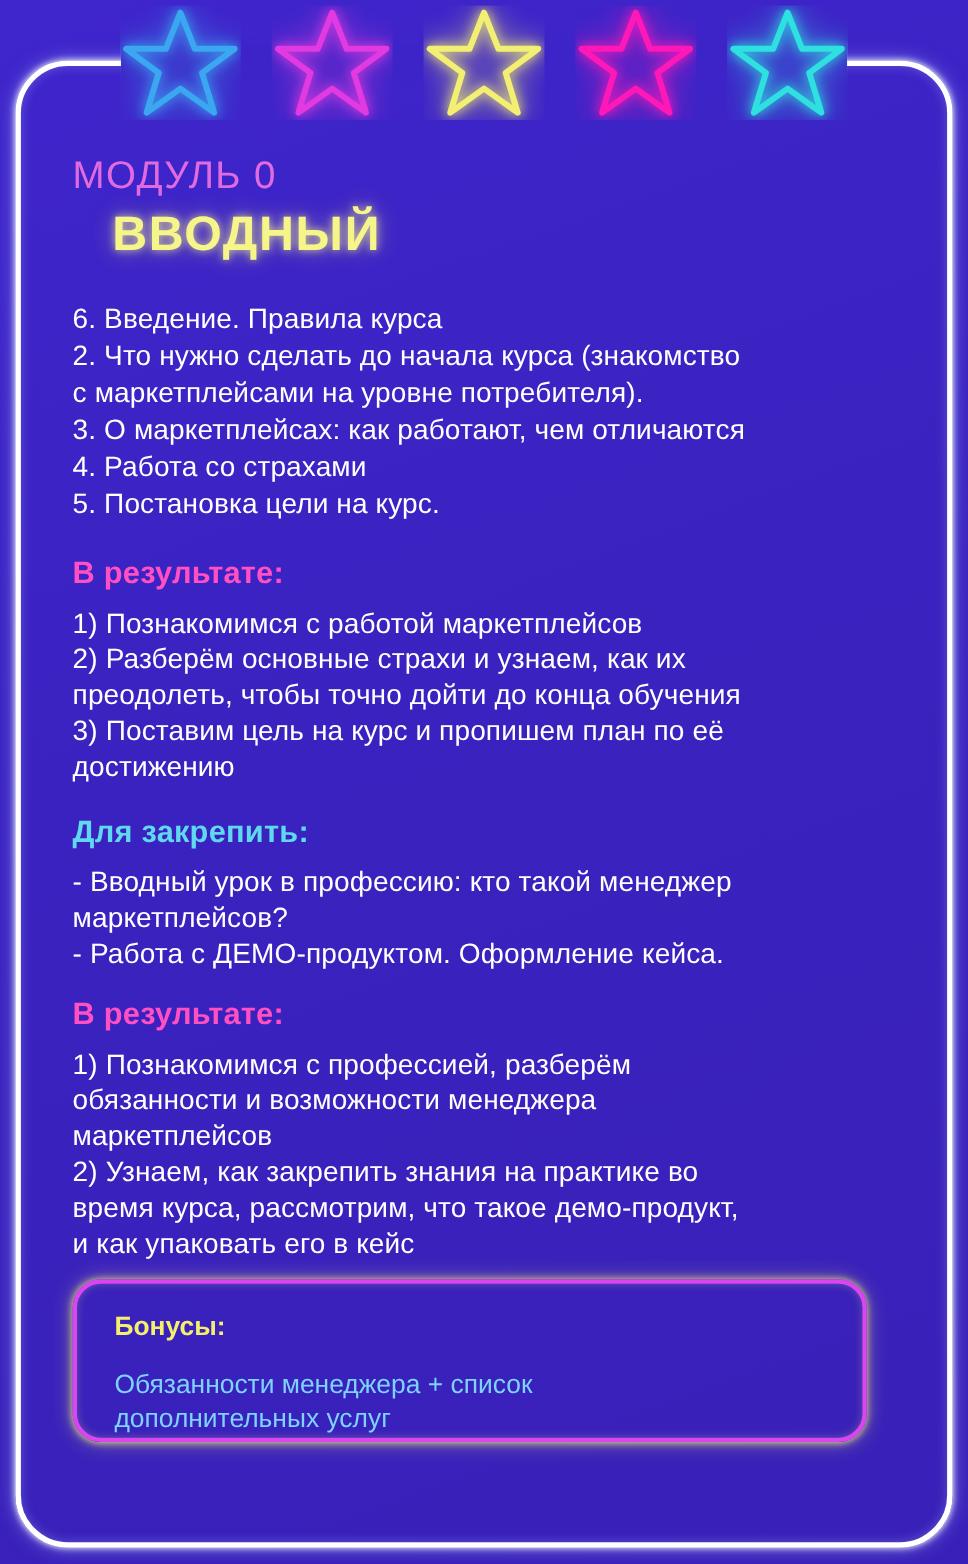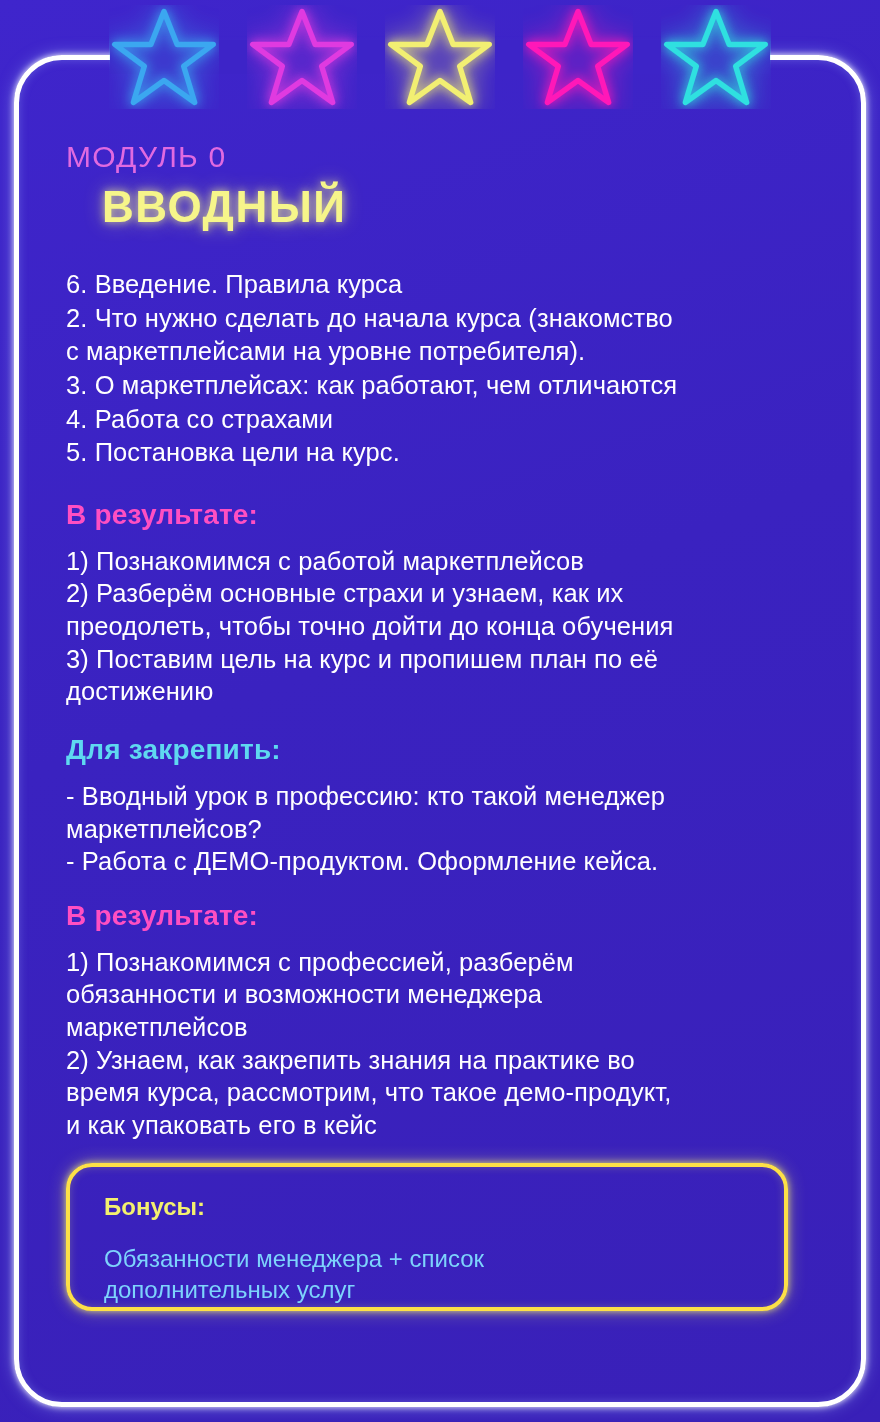--- a/index.html
+++ b/index.html
@@ -71,21 +71,21 @@
   .content {
     position: absolute;
     left: 66px;
     top: 140px;
     width: 730px;
     z-index: 6;
     color: #ffffff;
   }
 
   .module-label {
-    font-size: 30px;
+    font-size: 35px;
     letter-spacing: 1.2px;
     color: #e16ae0;
     margin: 0 0 8px 0;
     font-weight: 400;
   }
   .module-title {
     font-size: 44px;
     font-weight: bold;
     letter-spacing: 1.5px;
     color: #f6f58a;
@@ -118,21 +118,21 @@
   .block { margin-bottom: 26px; }
   .block.tight { margin-bottom: 22px; }
 
   
   .bonus-box {
     position: absolute;
     left: 66px;
     top: 1163px;
     width: 722px;
     height: 148px;
-    border: 4px solid #fde047;
+    border: 4px solid #d946ef;
     border-radius: 26px;
     box-sizing: border-box;
     box-shadow:
       0 0 7px rgba(244,240,110,0.8),
       0 0 18px rgba(244,240,110,0.4),
       inset 0 0 8px rgba(244,240,110,0.25);
     z-index: 6;
     padding: 26px 34px;
   }
   .bonus-title {

